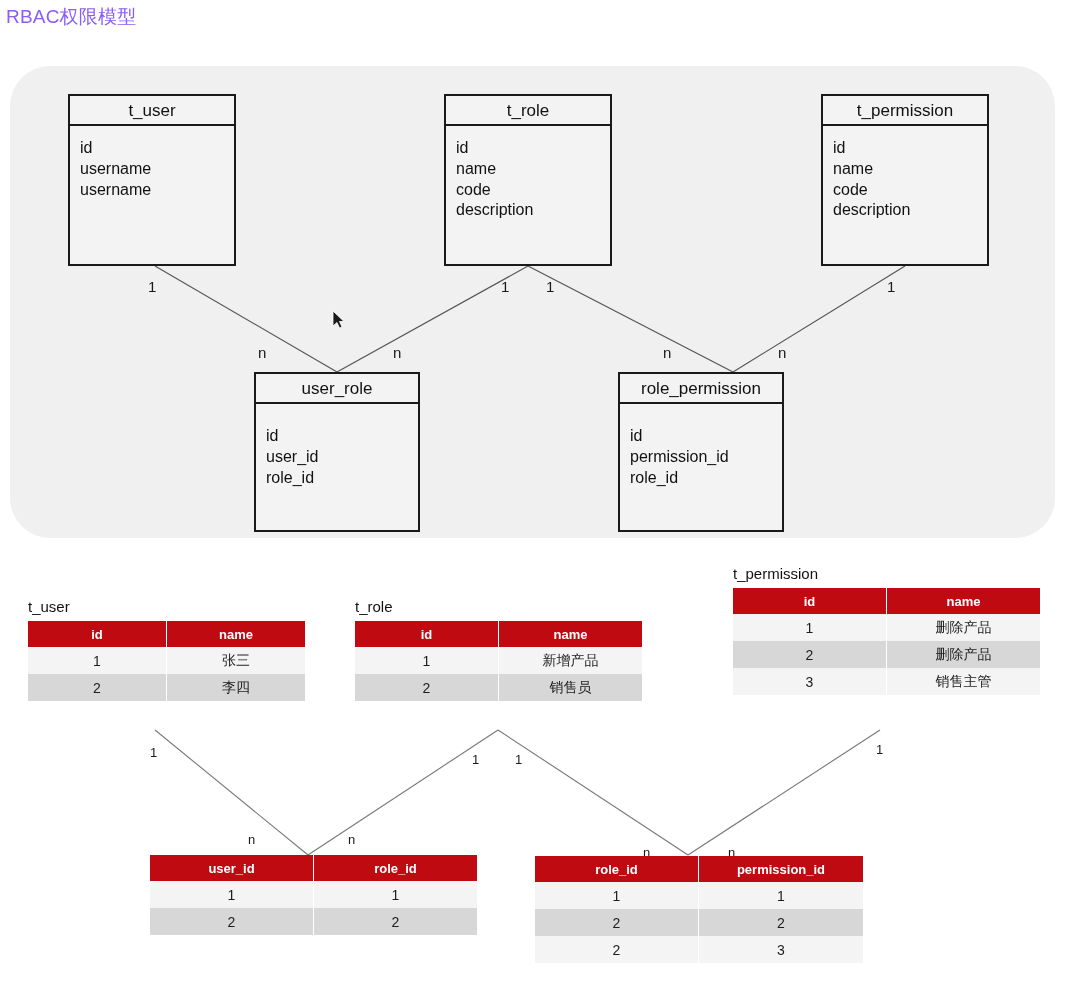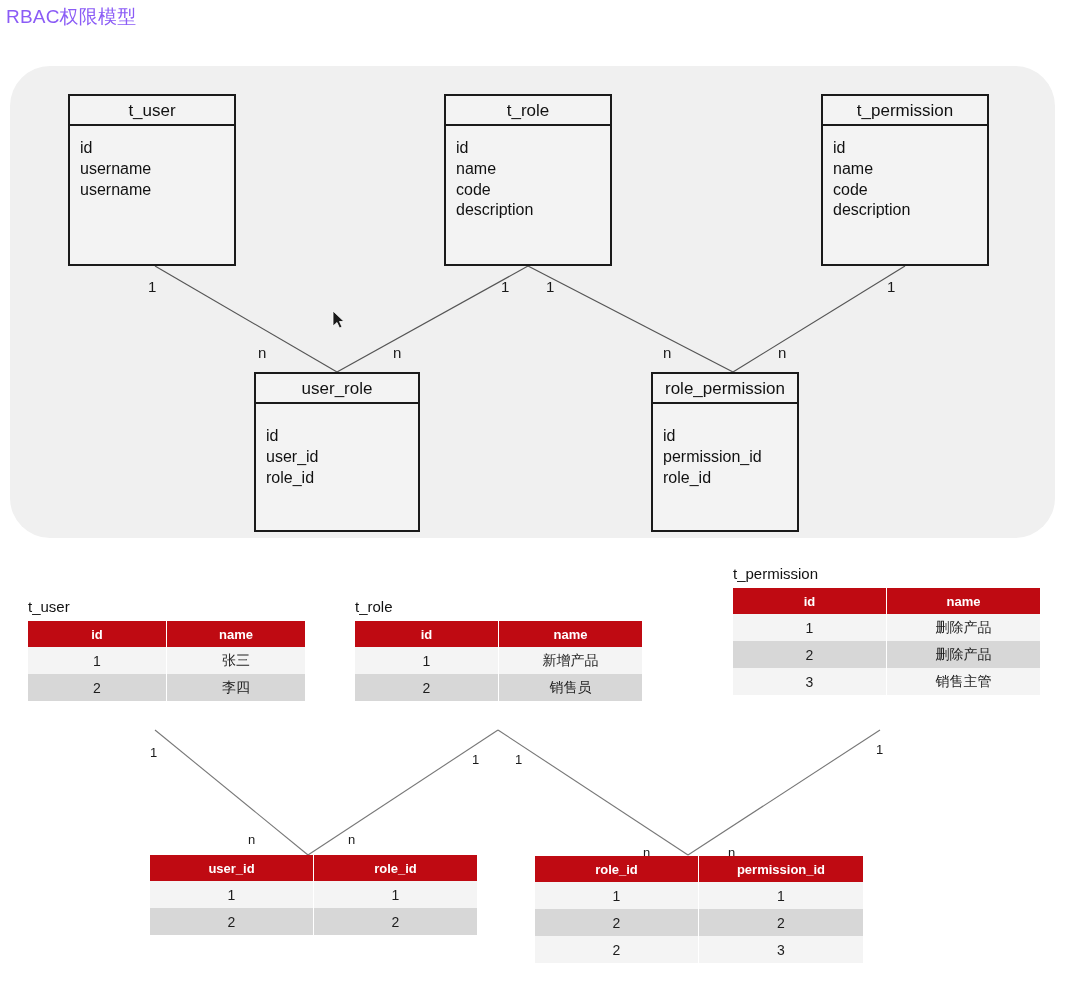--- a/index.html
+++ b/index.html
@@ -187,21 +187,21 @@
 
   <div class="entity" style="left:244px; top:306px; width:166px; height:160px;">
     <div class="entity-title">user_role</div>
     <div class="entity-fields" style="padding-top:22px;">
       <div>id</div>
       <div>user_id</div>
       <div>role_id</div>
     </div>
   </div>
 
-  <div class="entity" style="left:641px; top:306px; width:148px; height:160px;">
+  <div class="entity" style="left:608px; top:306px; width:166px; height:160px;">
     <div class="entity-title">role_permission</div>
     <div class="entity-fields" style="padding-top:22px;">
       <div>id</div>
       <div>permission_id</div>
       <div>role_id</div>
     </div>
   </div>
 
   <div class="card-label" style="left:138px; top:212px;">1</div>
   <div class="card-label" style="left:248px; top:278px;">n</div>

